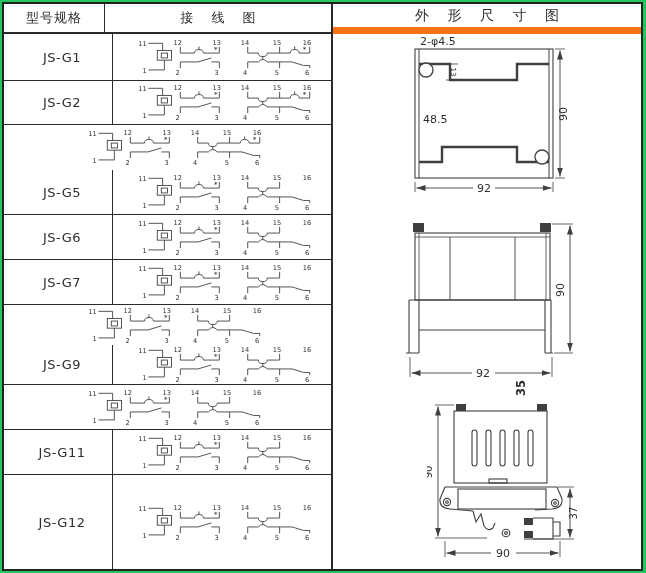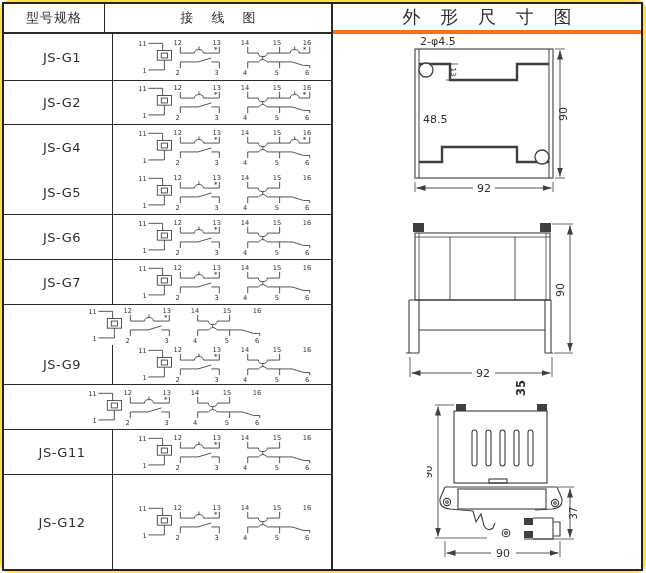--- a/index.html
+++ b/index.html
@@ -1,37 +1,37 @@
 <!DOCTYPE html>
 <html><head>
 <meta charset="utf-8">
 <style>
   html,body{margin:0;padding:0;background:#fff;}
-  .canvas{position:relative;width:646px;height:573px;background:#fde047;
-          font-family:"DejaVu Sans","Liberation Sans",sans-serif;color:#2e2e2e;border-radius:9px;}
+  .canvas{position:relative;width:646px;height:573px;background:#22c55e;
+          font-family:"DejaVu Sans","Liberation Sans",sans-serif;color:#2e2e2e;}
   .sheet{position:absolute;left:2px;top:2px;width:637px;height:565px;
          border:2px solid #222;display:flex;box-sizing:content-box;background:#fff;}
   
   .left{width:329px;border-right:2px solid #2a2a2a;display:flex;flex-direction:column;box-sizing:border-box;}
   .lhead{height:30px;border-bottom:2px solid #2a2a2a;display:flex;flex:none;box-sizing:border-box;}
   .mhead{width:101px;border-right:1px solid #2a2a2a;display:flex;align-items:center;justify-content:center;
          font-size:13px;letter-spacing:1px;box-sizing:border-box;}
   .whead{flex:1;display:flex;align-items:center;justify-content:center;font-size:13px;letter-spacing:7px;
          padding-left:7px;box-sizing:border-box;text-align:right;}
   .trow{display:flex;border-bottom:1px solid #2a2a2a;box-sizing:border-box;flex:none;padding-left:8px;}
   .trow.last{flex:1;border-bottom:none;}
   .trow.merged{border-bottom:none;}
   .mcell{width:101px;border-right:1px solid #2a2a2a;display:flex;align-items:center;justify-content:center;
          font-size:13px;letter-spacing:.5px;box-sizing:border-box;}
   .wcell{flex:1;display:flex;align-items:center;justify-content:center;box-sizing:border-box;overflow:hidden;}
   .wd{width:208px;height:39px;display:block;}
   
   .right{flex:1;display:flex;flex-direction:column;box-sizing:border-box;}
-  .rhead{height:30px;border-bottom:4px solid #f97316;display:flex;align-items:center;justify-content:center;
-         font-size:18px;letter-spacing:7px;padding-left:7px;flex:none;box-sizing:border-box;}
+  .rhead{height:30px;border-bottom:7px solid #f97316;display:flex;align-items:center;justify-content:center;
+         font-size:14px;letter-spacing:7px;padding-left:7px;flex:none;box-sizing:border-box;}
   .rbody{flex:1;position:relative;padding-left:48px;}
   .od{position:absolute;}
 </style>
 </head>
 <body>
 
 <svg width="0" height="0" style="position:absolute" aria-hidden="true">
   <defs>
     <marker id="dimarrow" markerWidth="10" markerHeight="8" refX="9" refY="3" orient="auto-start-reverse" markerUnits="userSpaceOnUse">
       <path d="M0,0 L9,3 L0,6 Z" fill="#3f3f3f"></path>
@@ -123,21 +123,20 @@
       </div>
       <div class="trow" style="height:44px">
         <div class="mcell">JS-G2</div>
         <div class="wcell">
           <svg class="wd" viewBox="0 0 210 44">
               <use href="#wd-full"></use>
             </svg>
         </div>
       </div>
       <div class="trow merged" style="height:45px">
-        <div class="mcell">JS-G4</div>
         <div class="wcell">
           <svg class="wd" viewBox="0 0 210 44">
               <use href="#wd-full"></use>
             </svg>
         </div>
       </div>
       <div class="trow" style="height:45px">
         <div class="mcell">JS-G5</div>
         <div class="wcell">
           <svg class="wd" viewBox="0 0 210 44">

